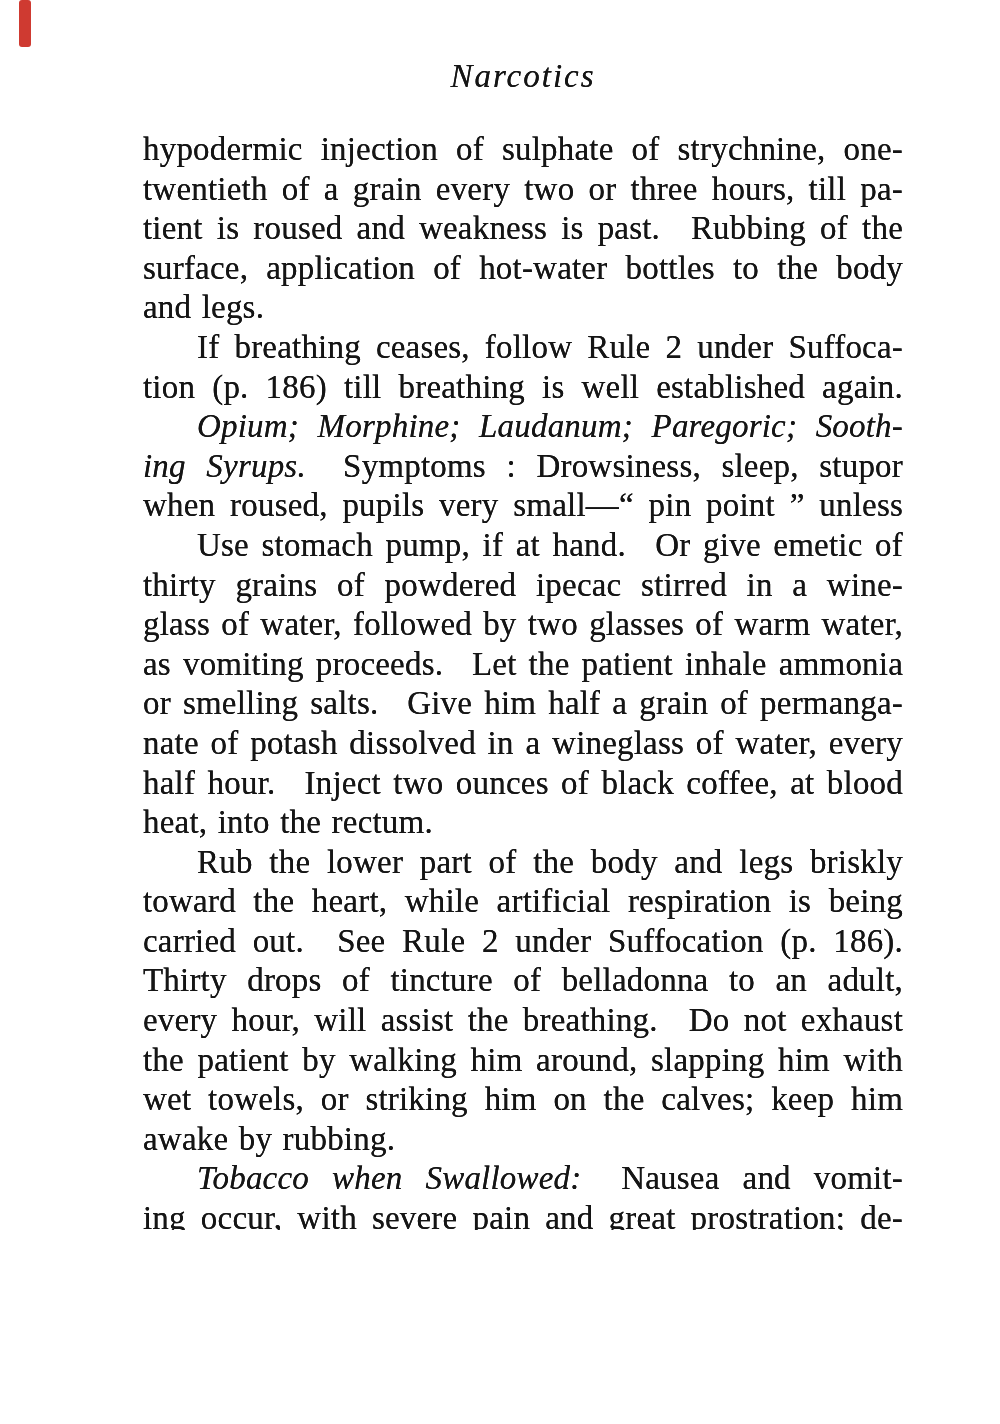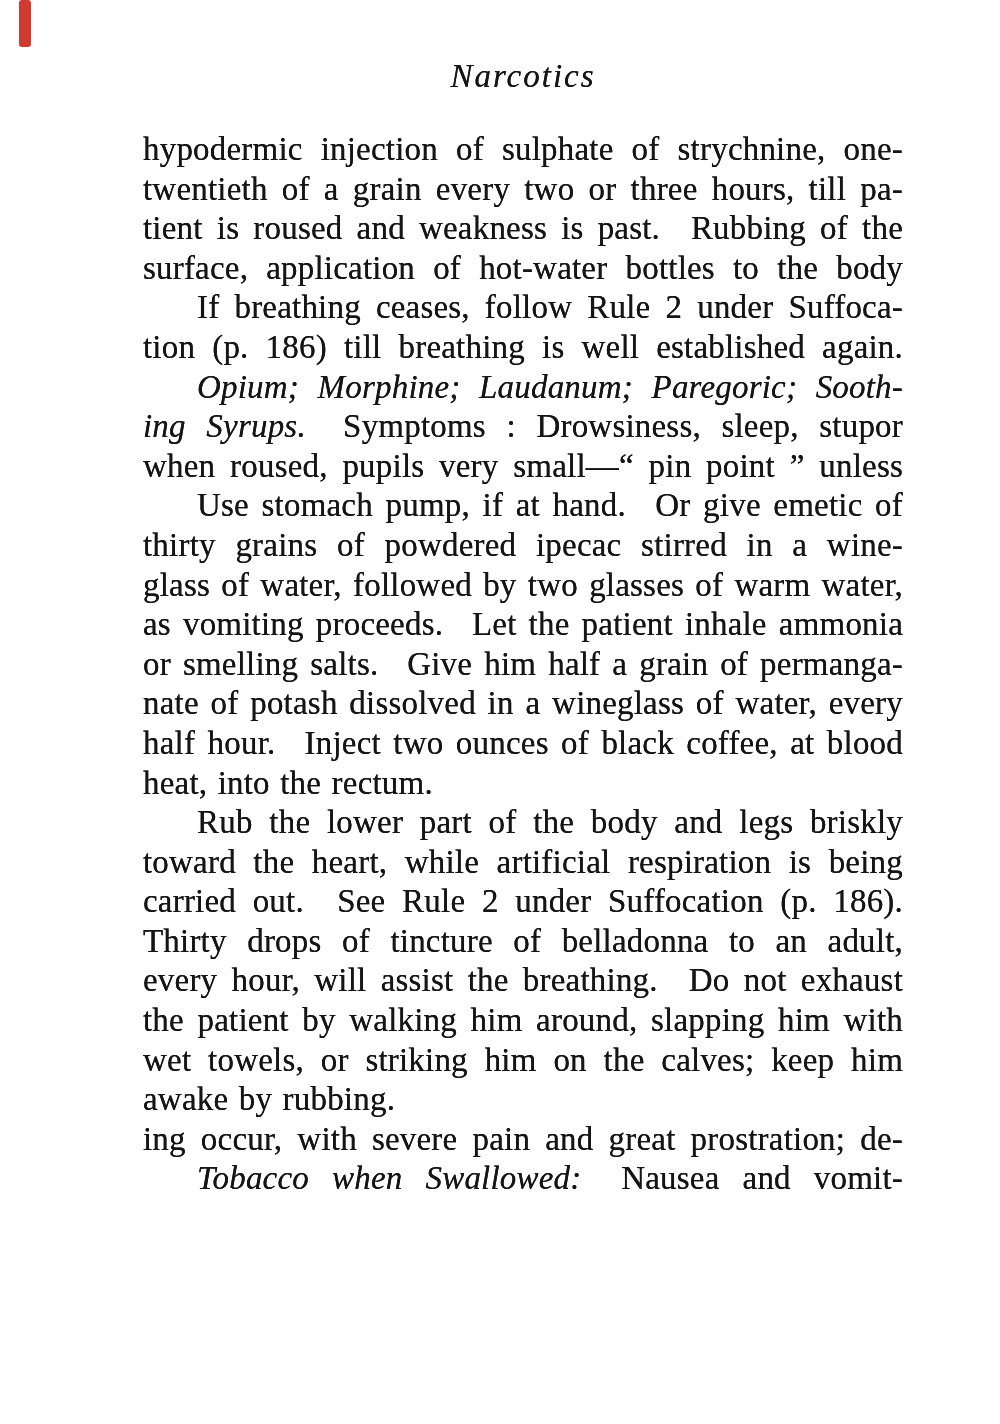--- a/index.html
+++ b/index.html
@@ -75,20 +75,21 @@
   <div class="scan-mark" style="left: 19px; top: 0px; width: 12px; height: 47px; background: rgb(207, 58, 49);"></div>
   <div class="scan-mark" style="left: 19px; top: 1387px; width: 11px; height: 37px; background: rgb(207, 58, 49);"></div>
 
   <h1 class="title">Narcotics</h1>
 
   <div class="body-text">
       <div class="line"><span class="seg">hypodermic injection of sulphate of strychnine, one-</span></div>
       <div class="line"><span class="seg">twentieth of a grain every two or three hours, till pa-</span></div>
       <div class="line"><span class="seg">tient is roused and weakness is past.  Rubbing of the</span></div>
       <div class="line"><span class="seg">surface, application of hot-water bottles to the body</span></div>
+      <div class="line short"><span class="seg">and legs.</span></div>
       <div class="line indent"><span class="seg">If breathing ceases, follow Rule 2 under Suffoca-</span></div>
       <div class="line"><span class="seg">tion (p. 186) till breathing is well established again.</span></div>
       <div class="line indent"><span class="seg it">Opium; Morphine; Laudanum; Paregoric; Sooth-</span></div>
       <div class="line"><span class="seg it">ing Syrups.</span><span class="seg">  Symptoms : Drowsiness, sleep, stupor</span></div>
       <div class="line"><span class="seg">when roused, pupils very small—“ pin point ” unless</span></div>
       <div class="line indent"><span class="seg">Use stomach pump, if at hand.  Or give emetic of</span></div>
       <div class="line"><span class="seg">thirty grains of powdered ipecac stirred in a wine-</span></div>
       <div class="line"><span class="seg">glass of water, followed by two glasses of warm water,</span></div>
       <div class="line"><span class="seg">as vomiting proceeds.  Let the patient inhale ammonia</span></div>
       <div class="line"><span class="seg">or smelling salts.  Give him half a grain of permanga-</span></div>
@@ -96,18 +97,18 @@
       <div class="line"><span class="seg">half hour.  Inject two ounces of black coffee, at blood</span></div>
       <div class="line short"><span class="seg">heat, into the rectum.</span></div>
       <div class="line indent"><span class="seg">Rub the lower part of the body and legs briskly</span></div>
       <div class="line"><span class="seg">toward the heart, while artificial respiration is being</span></div>
       <div class="line"><span class="seg">carried out.  See Rule 2 under Suffocation (p. 186).</span></div>
       <div class="line"><span class="seg">Thirty drops of tincture of belladonna to an adult,</span></div>
       <div class="line"><span class="seg">every hour, will assist the breathing.  Do not exhaust</span></div>
       <div class="line"><span class="seg">the patient by walking him around, slapping him with</span></div>
       <div class="line"><span class="seg">wet towels, or striking him on the calves; keep him</span></div>
       <div class="line short"><span class="seg">awake by rubbing.</span></div>
+      <div class="line indent"><span class="seg it">Tobacco when Swallowed:</span><span class="seg">  Nausea and vomit-</span></div>
       <div class="line"><span class="seg">ing occur, with severe pain and great prostration; de-</span></div>
-      <div class="line indent"><span class="seg it">Tobacco when Swallowed:</span><span class="seg">  Nausea and vomit-</span></div>
     </div>
 
   <div class="pagenum">144</div>
 </div>
 
 </body></html>

